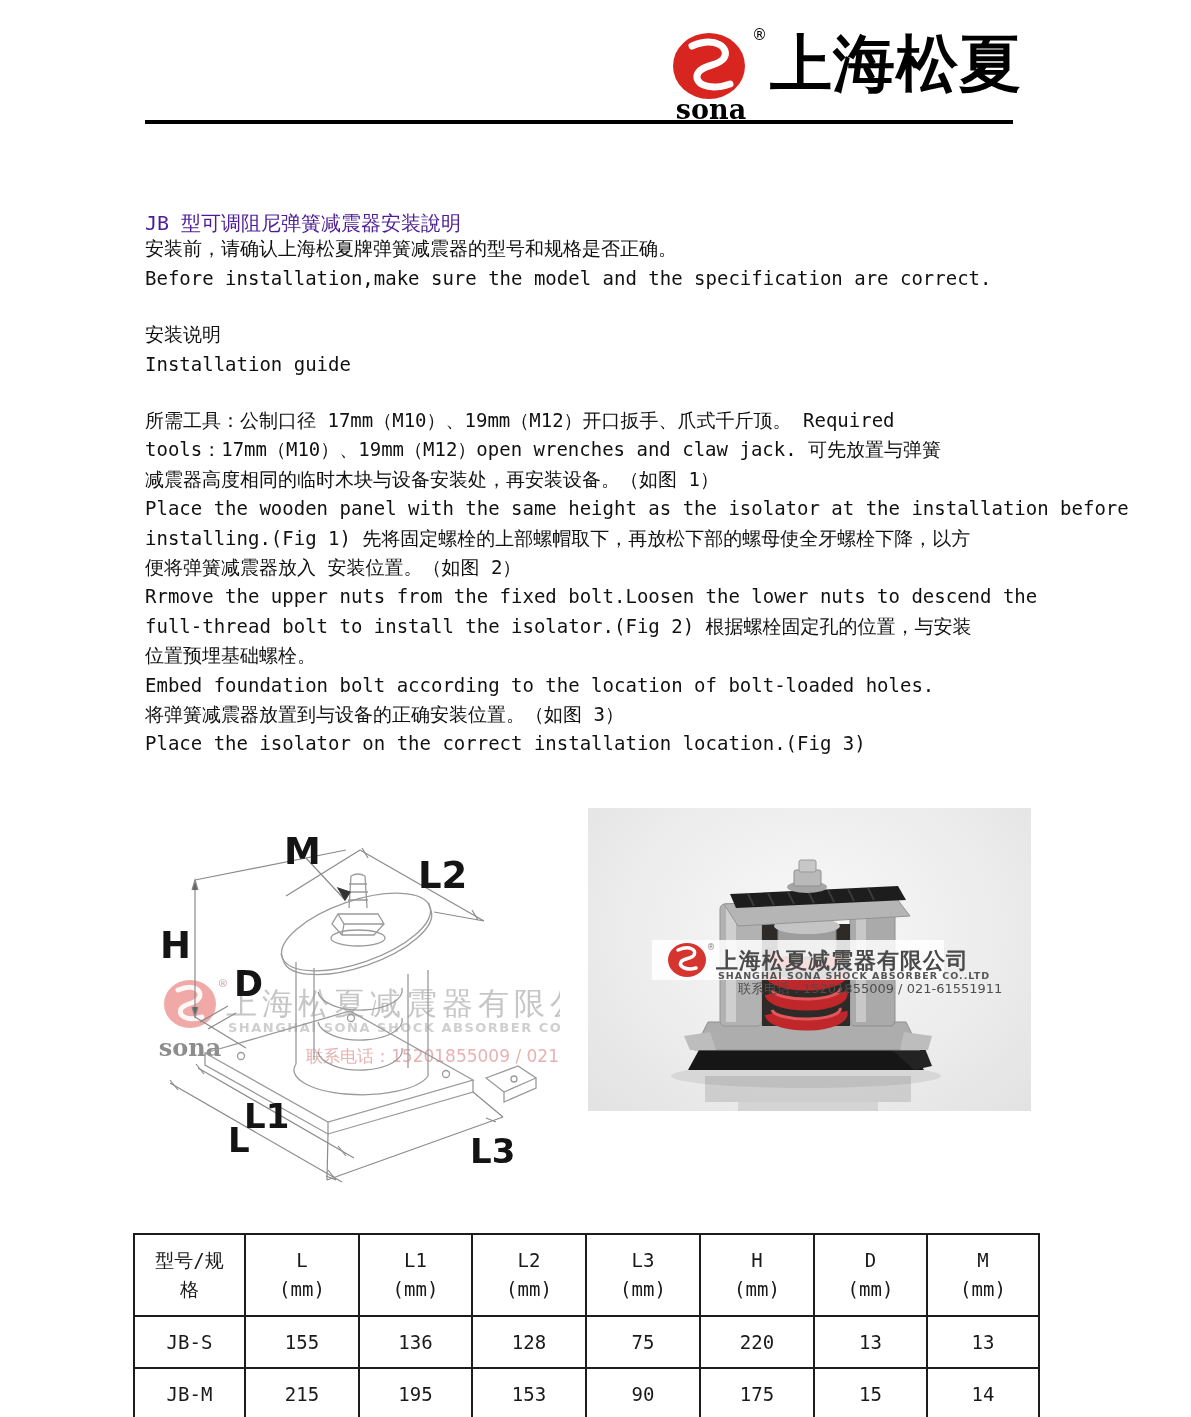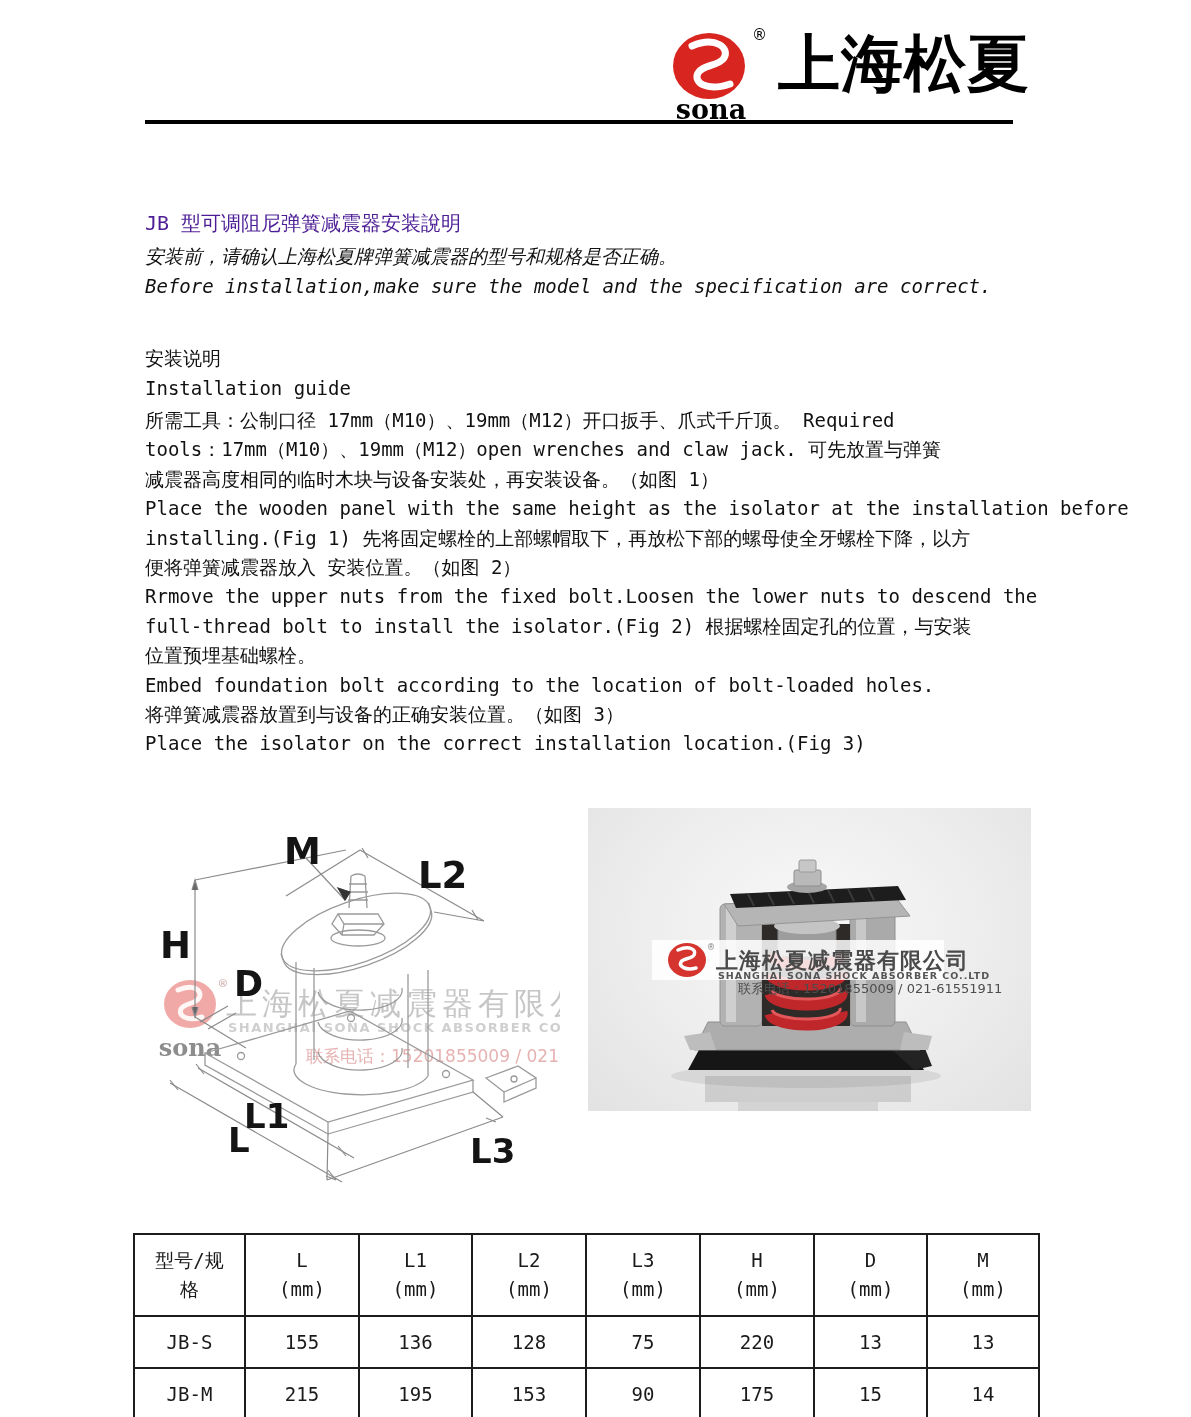--- a/index.html
+++ b/index.html
@@ -13,30 +13,30 @@
   .brand { position:absolute; left:668px; top:28px; width:350px; height:94px; }
   .brand-mark { position:absolute; left:4px; top:4px; width:78px; height:68px; }
   .brand-sona {
     position:absolute; left:0px; top:66px; width:86px; text-align:center;
     font-family:"DejaVu Serif","Liberation Serif",serif; font-weight:700; font-size:27px; color:#000;
   }
   .brand-reg { position:absolute; left:84px; top:-2px; font-size:15px; font-family:"DejaVu Sans","Liberation Sans",sans-serif; color:#000; }
   .brand-cn {
     position:absolute; left:102px; top:0px;
     font-family:"DejaVu Sans","Liberation Sans",sans-serif; font-weight:900;
-    font-size:62px; line-height:72px; letter-spacing:1px; color:#000; white-space:nowrap;margin-left:8px;
+    font-size:62px; line-height:72px; letter-spacing:1px; color:#000; white-space:nowrap;
   }
   .header-rule { position:absolute; left:145px; top:120px; width:868px; height:4px; background:#000; }
 
   
   .tblock { position:absolute; left:145px; white-space:pre; }
   .tblock > div { white-space:pre; }
   .title-block { top:146px; font-size:20px; line-height:31px; }
-  .intro-block { top:241px; font-size:19px; line-height:30px;font-style:italic; }
-  .section-block { top:319px; font-size:19px; line-height:30px;margin-top:24px; }
+  .intro-block { top:233px; font-size:19px; line-height:30px; }
+  .section-block { top:319px; font-size:19px; line-height:30px; }
   .instructions-block { top:406px; font-size:19px; line-height:29.4px; }
 
   
   .fig-diagram { position:absolute; left:146px; top:816px; width:414px; height:394px; }
   .fig-photo {
     position:absolute; left:588px; top:808px; width:443px; height:303px;
     background:radial-gradient(ellipse at 50% 40%, #f8f8f8 0%, #ededed 55%, #e2e2e2 100%);
   }
   .fig-photo svg { position:absolute; left:0; top:0; }
 

